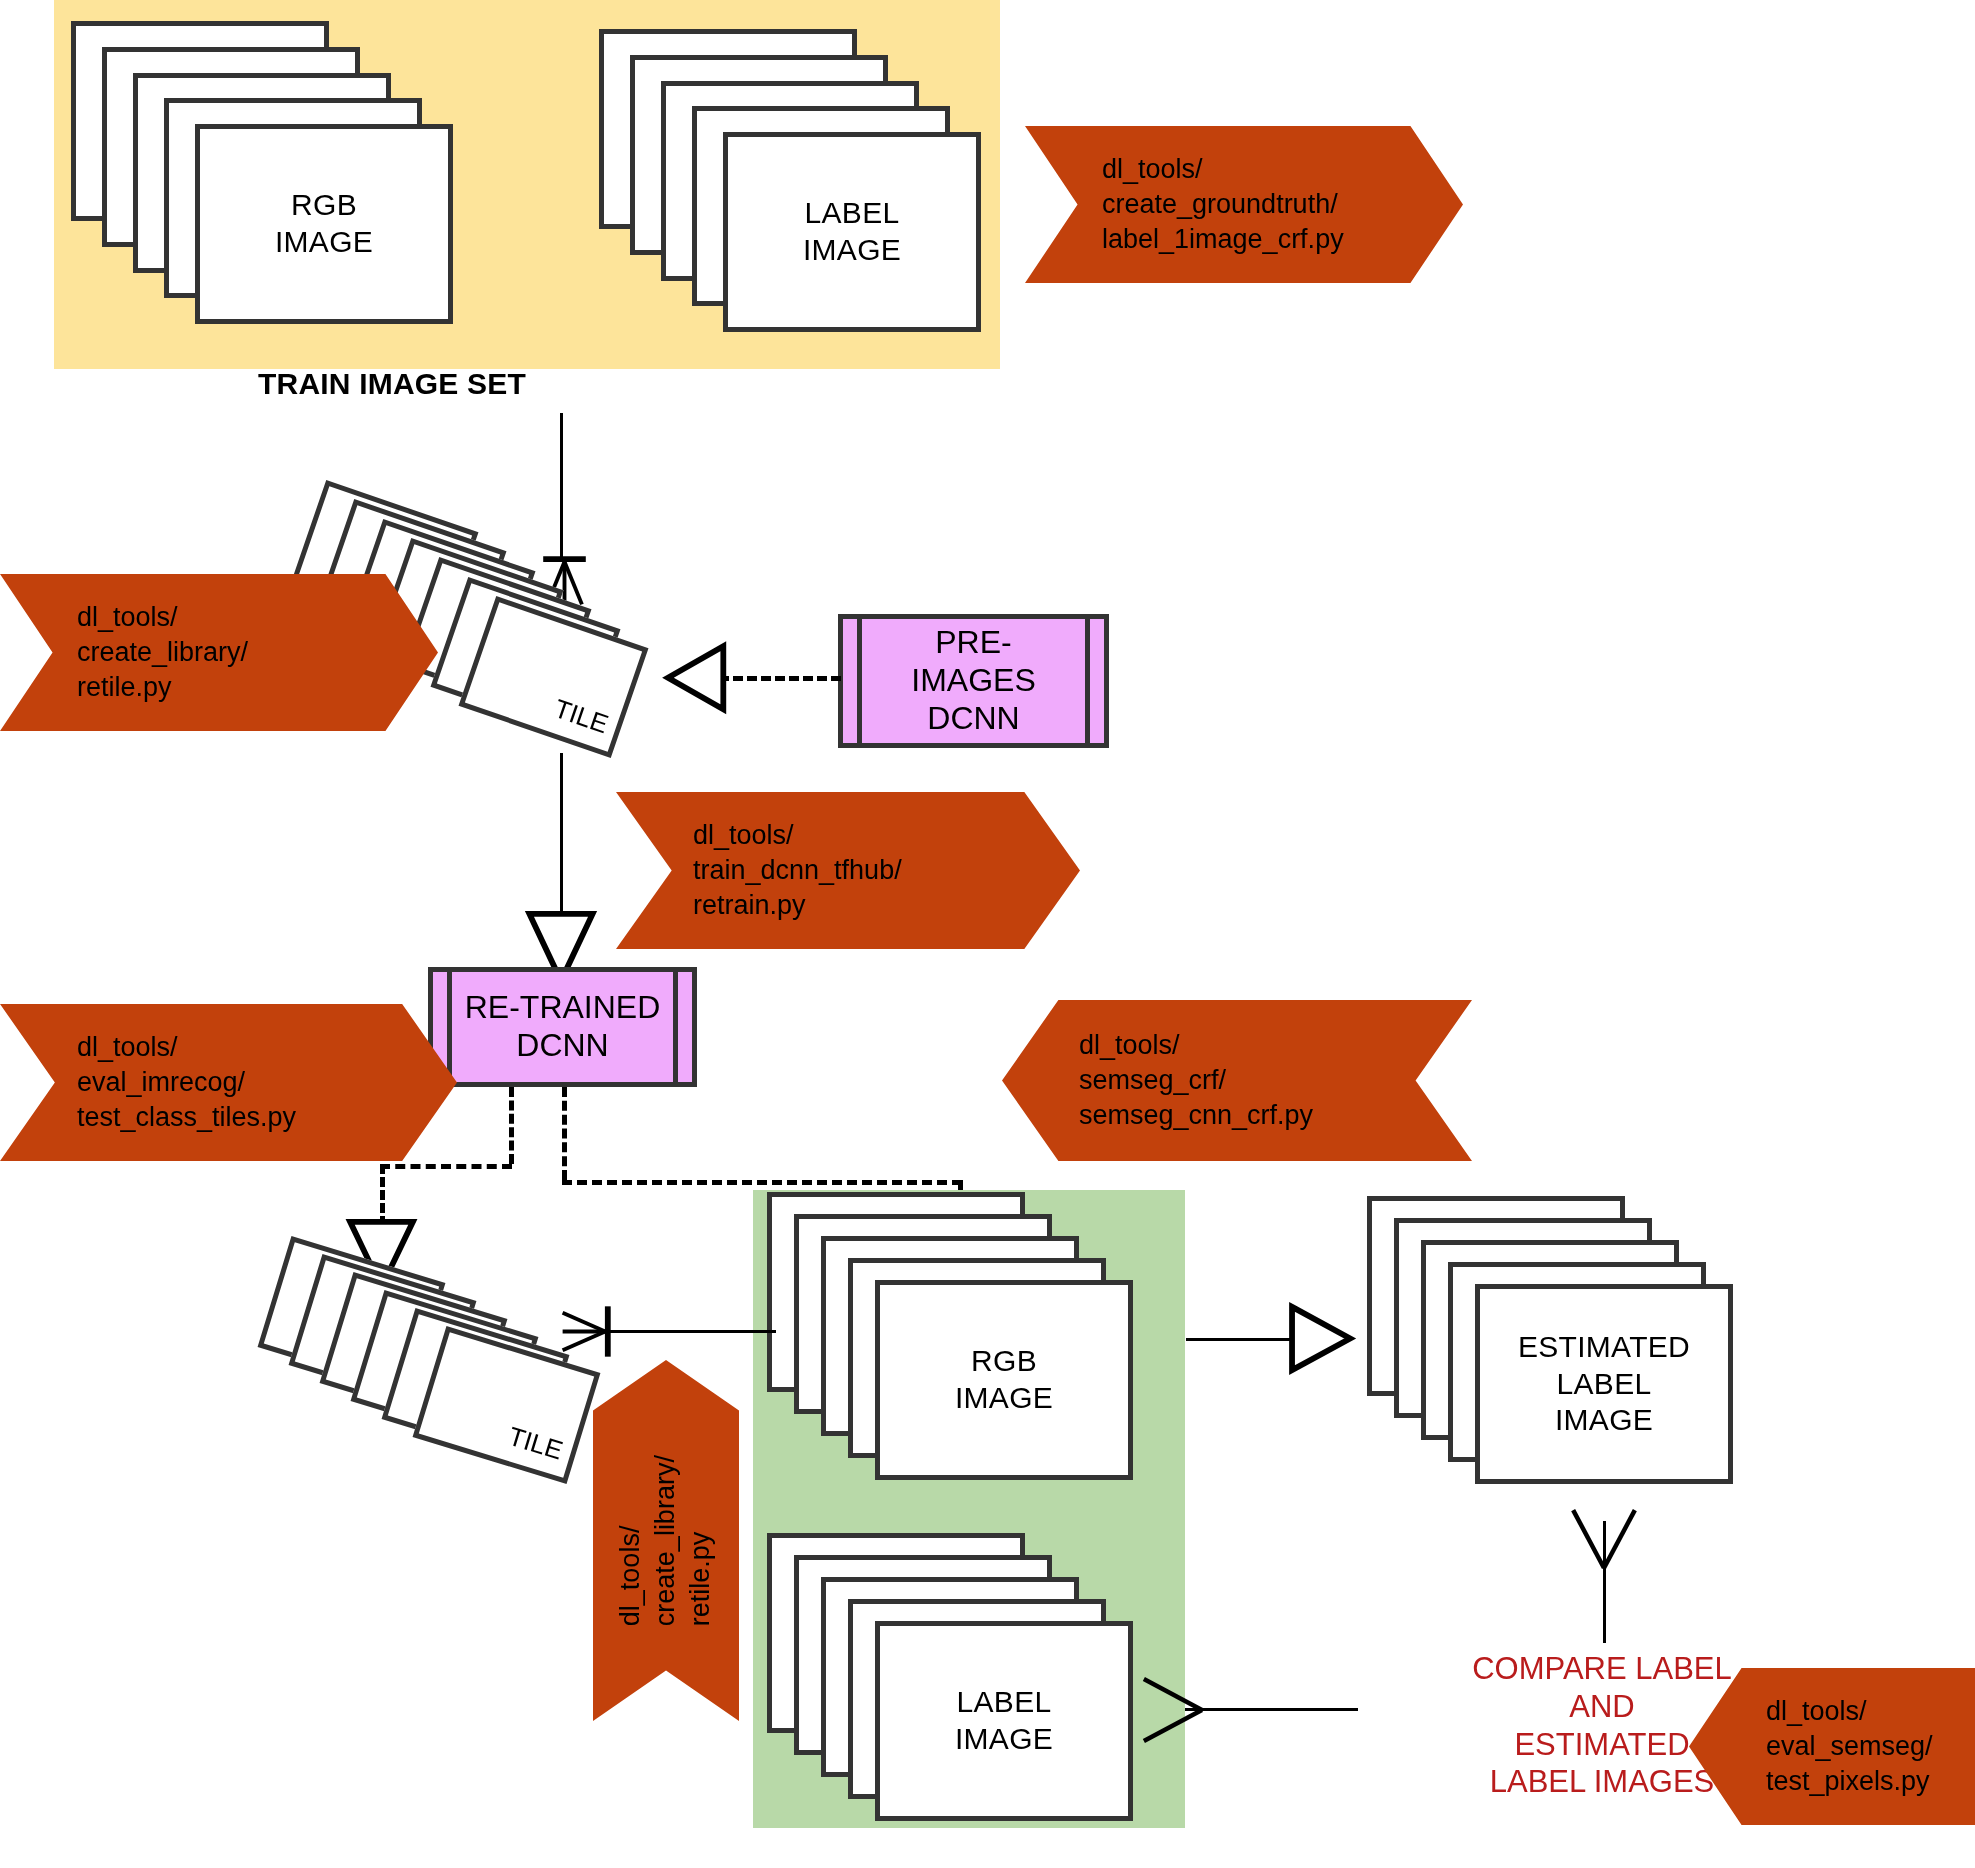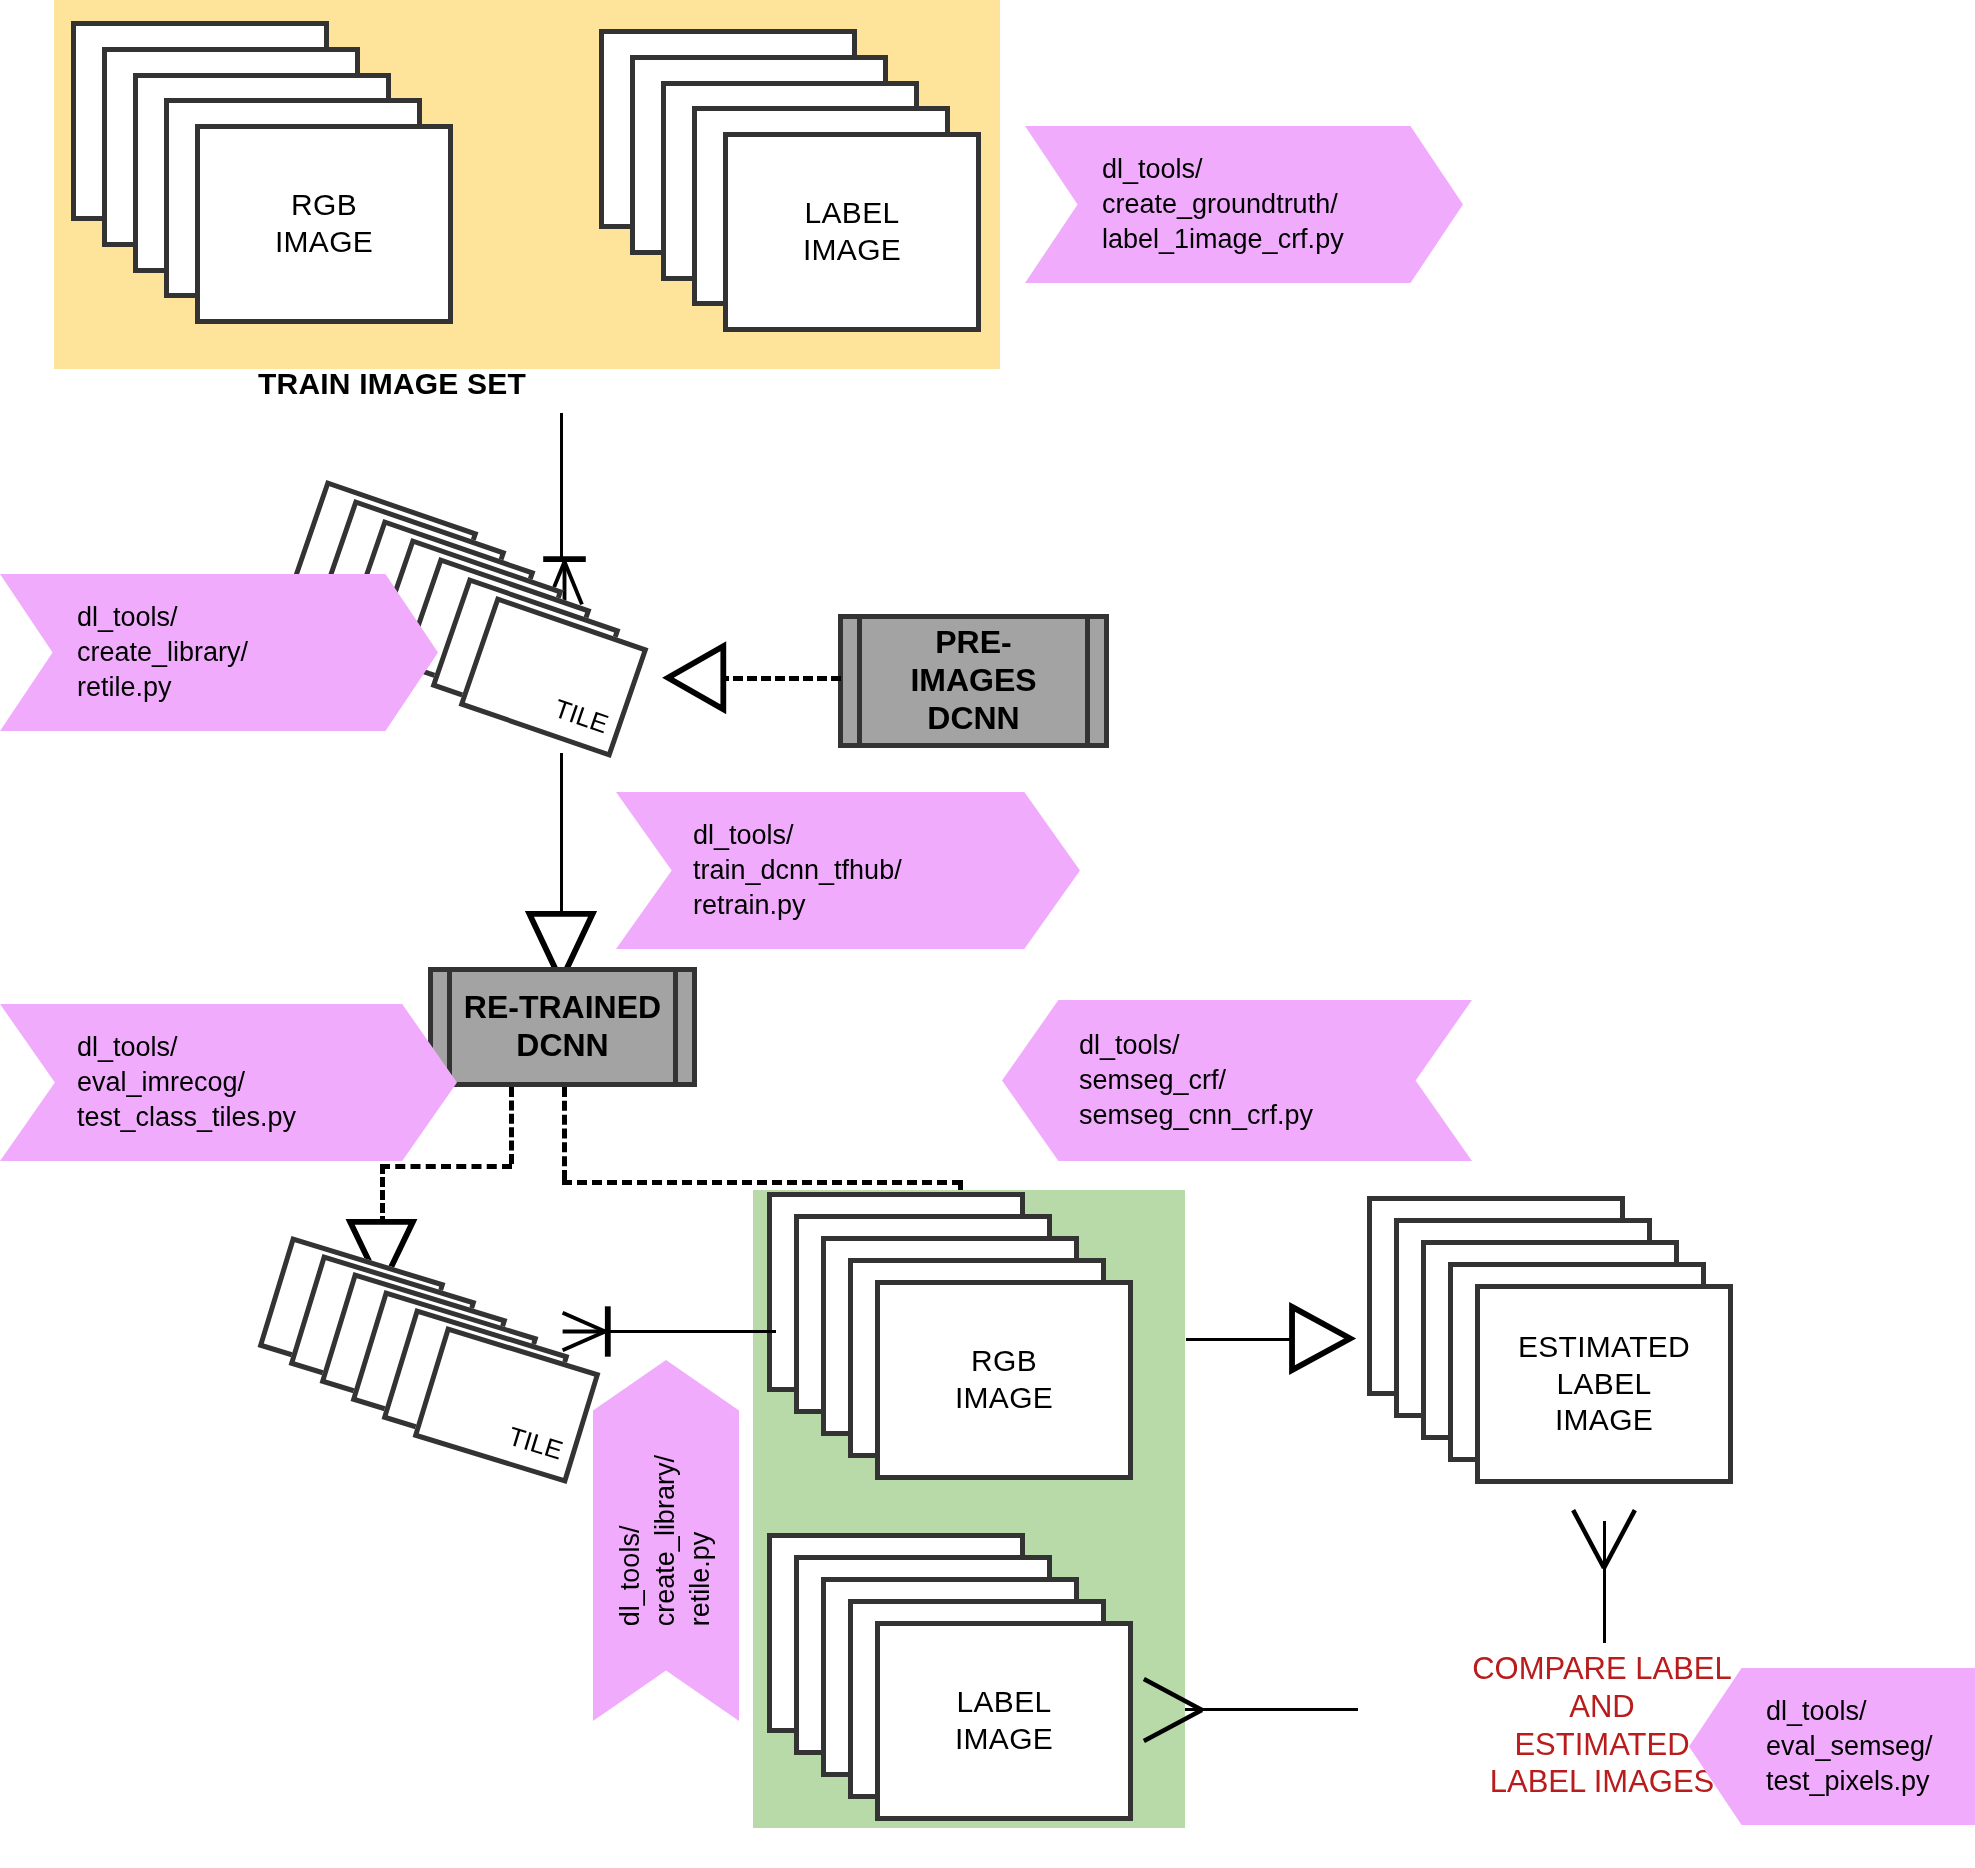--- a/index.html
+++ b/index.html
@@ -16,32 +16,32 @@
   .card{position:absolute;background:#fff;border:5.8px solid #333333;box-sizing:border-box;}
   .card-label{position:absolute;inset:0;display:flex;flex-direction:column;align-items:center;justify-content:center;
               font-size:30px;color:#000;line-height:1.22;text-align:center;letter-spacing:0.3px;}
 
   
   .tilestack{position:absolute;}
   .tile{position:absolute;background:#fff;border:5.8px solid #333333;box-sizing:border-box;}
   .tile-txt{position:absolute;right:9px;bottom:9px;font-size:26px;color:#000;}
 
   
-  .dcnn{position:absolute;background:#a3a3a3;border:5.8px solid #333333;box-sizing:border-box;font-weight:bold;}
+  .dcnn{position:absolute;background:#f0abfc;border:5.8px solid #333333;box-sizing:border-box;}
   .dcnn::before,.dcnn::after{content:"";position:absolute;top:0px;bottom:0px;width:0;border-left:5.2px solid #333333;}
   .dcnn::before{left:14px;}
   .dcnn::after{right:14px;}
   .dcnn-txt{position:absolute;inset:0;display:flex;flex-direction:column;align-items:center;justify-content:center;
             font-size:32px;line-height:1.18;color:#000;text-align:center;}
 
   
   .caption{position:absolute;font-size:30px;font-weight:bold;color:#000;text-align:left;letter-spacing:0.2px;}
 
   
-  .banner{position:absolute;background:#f0abfc;
+  .banner{position:absolute;background:#c2410c;
           display:flex;flex-direction:column;justify-content:center;
           font-size:27px;line-height:1.30;color:#000;}
   
   .banner.rt{clip-path:polygon(0% 0%, 88% 0%, 100% 50%, 88% 100%, 0% 100%, 12% 50%);
              padding-left:77px;}
   
   .banner.lt{clip-path:polygon(12% 0%, 100% 0%, 88% 50%, 100% 100%, 12% 100%, 0% 50%);
              padding-left:77px;}
   
   .banner.up{clip-path:polygon(50% 0%, 100% 14%, 100% 100%, 50% 86%, 0% 100%, 0% 14%);}

